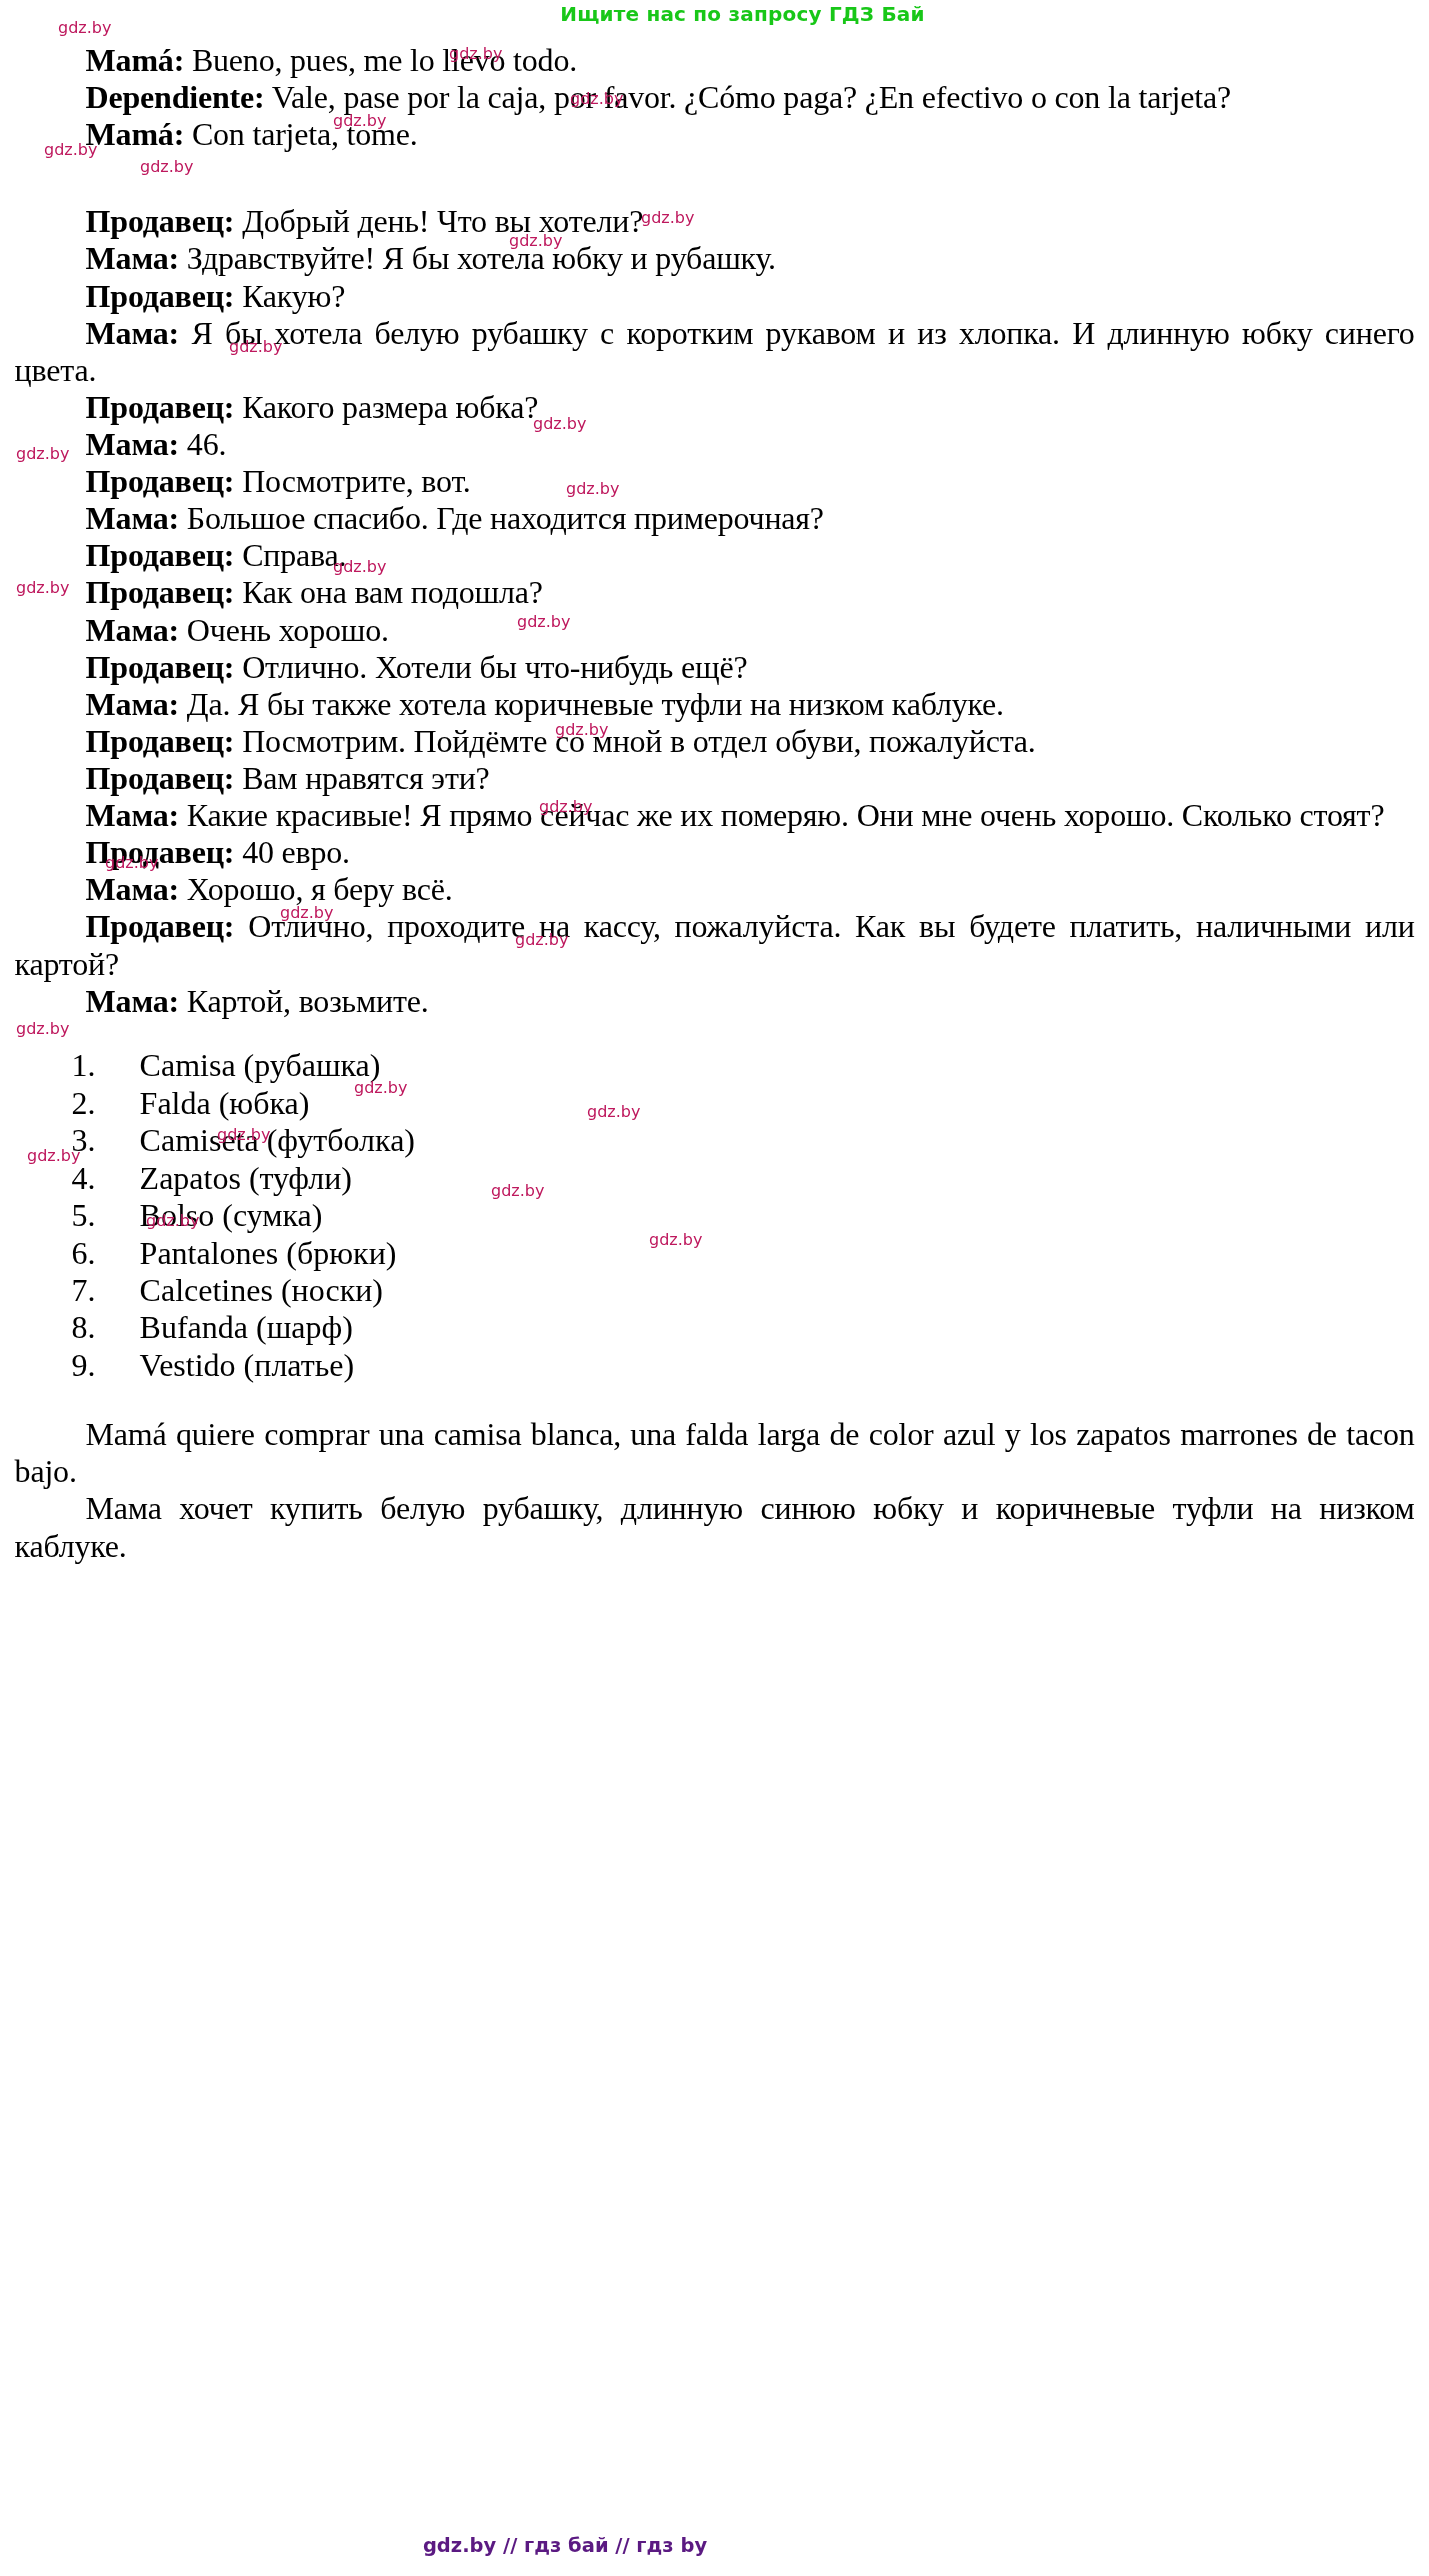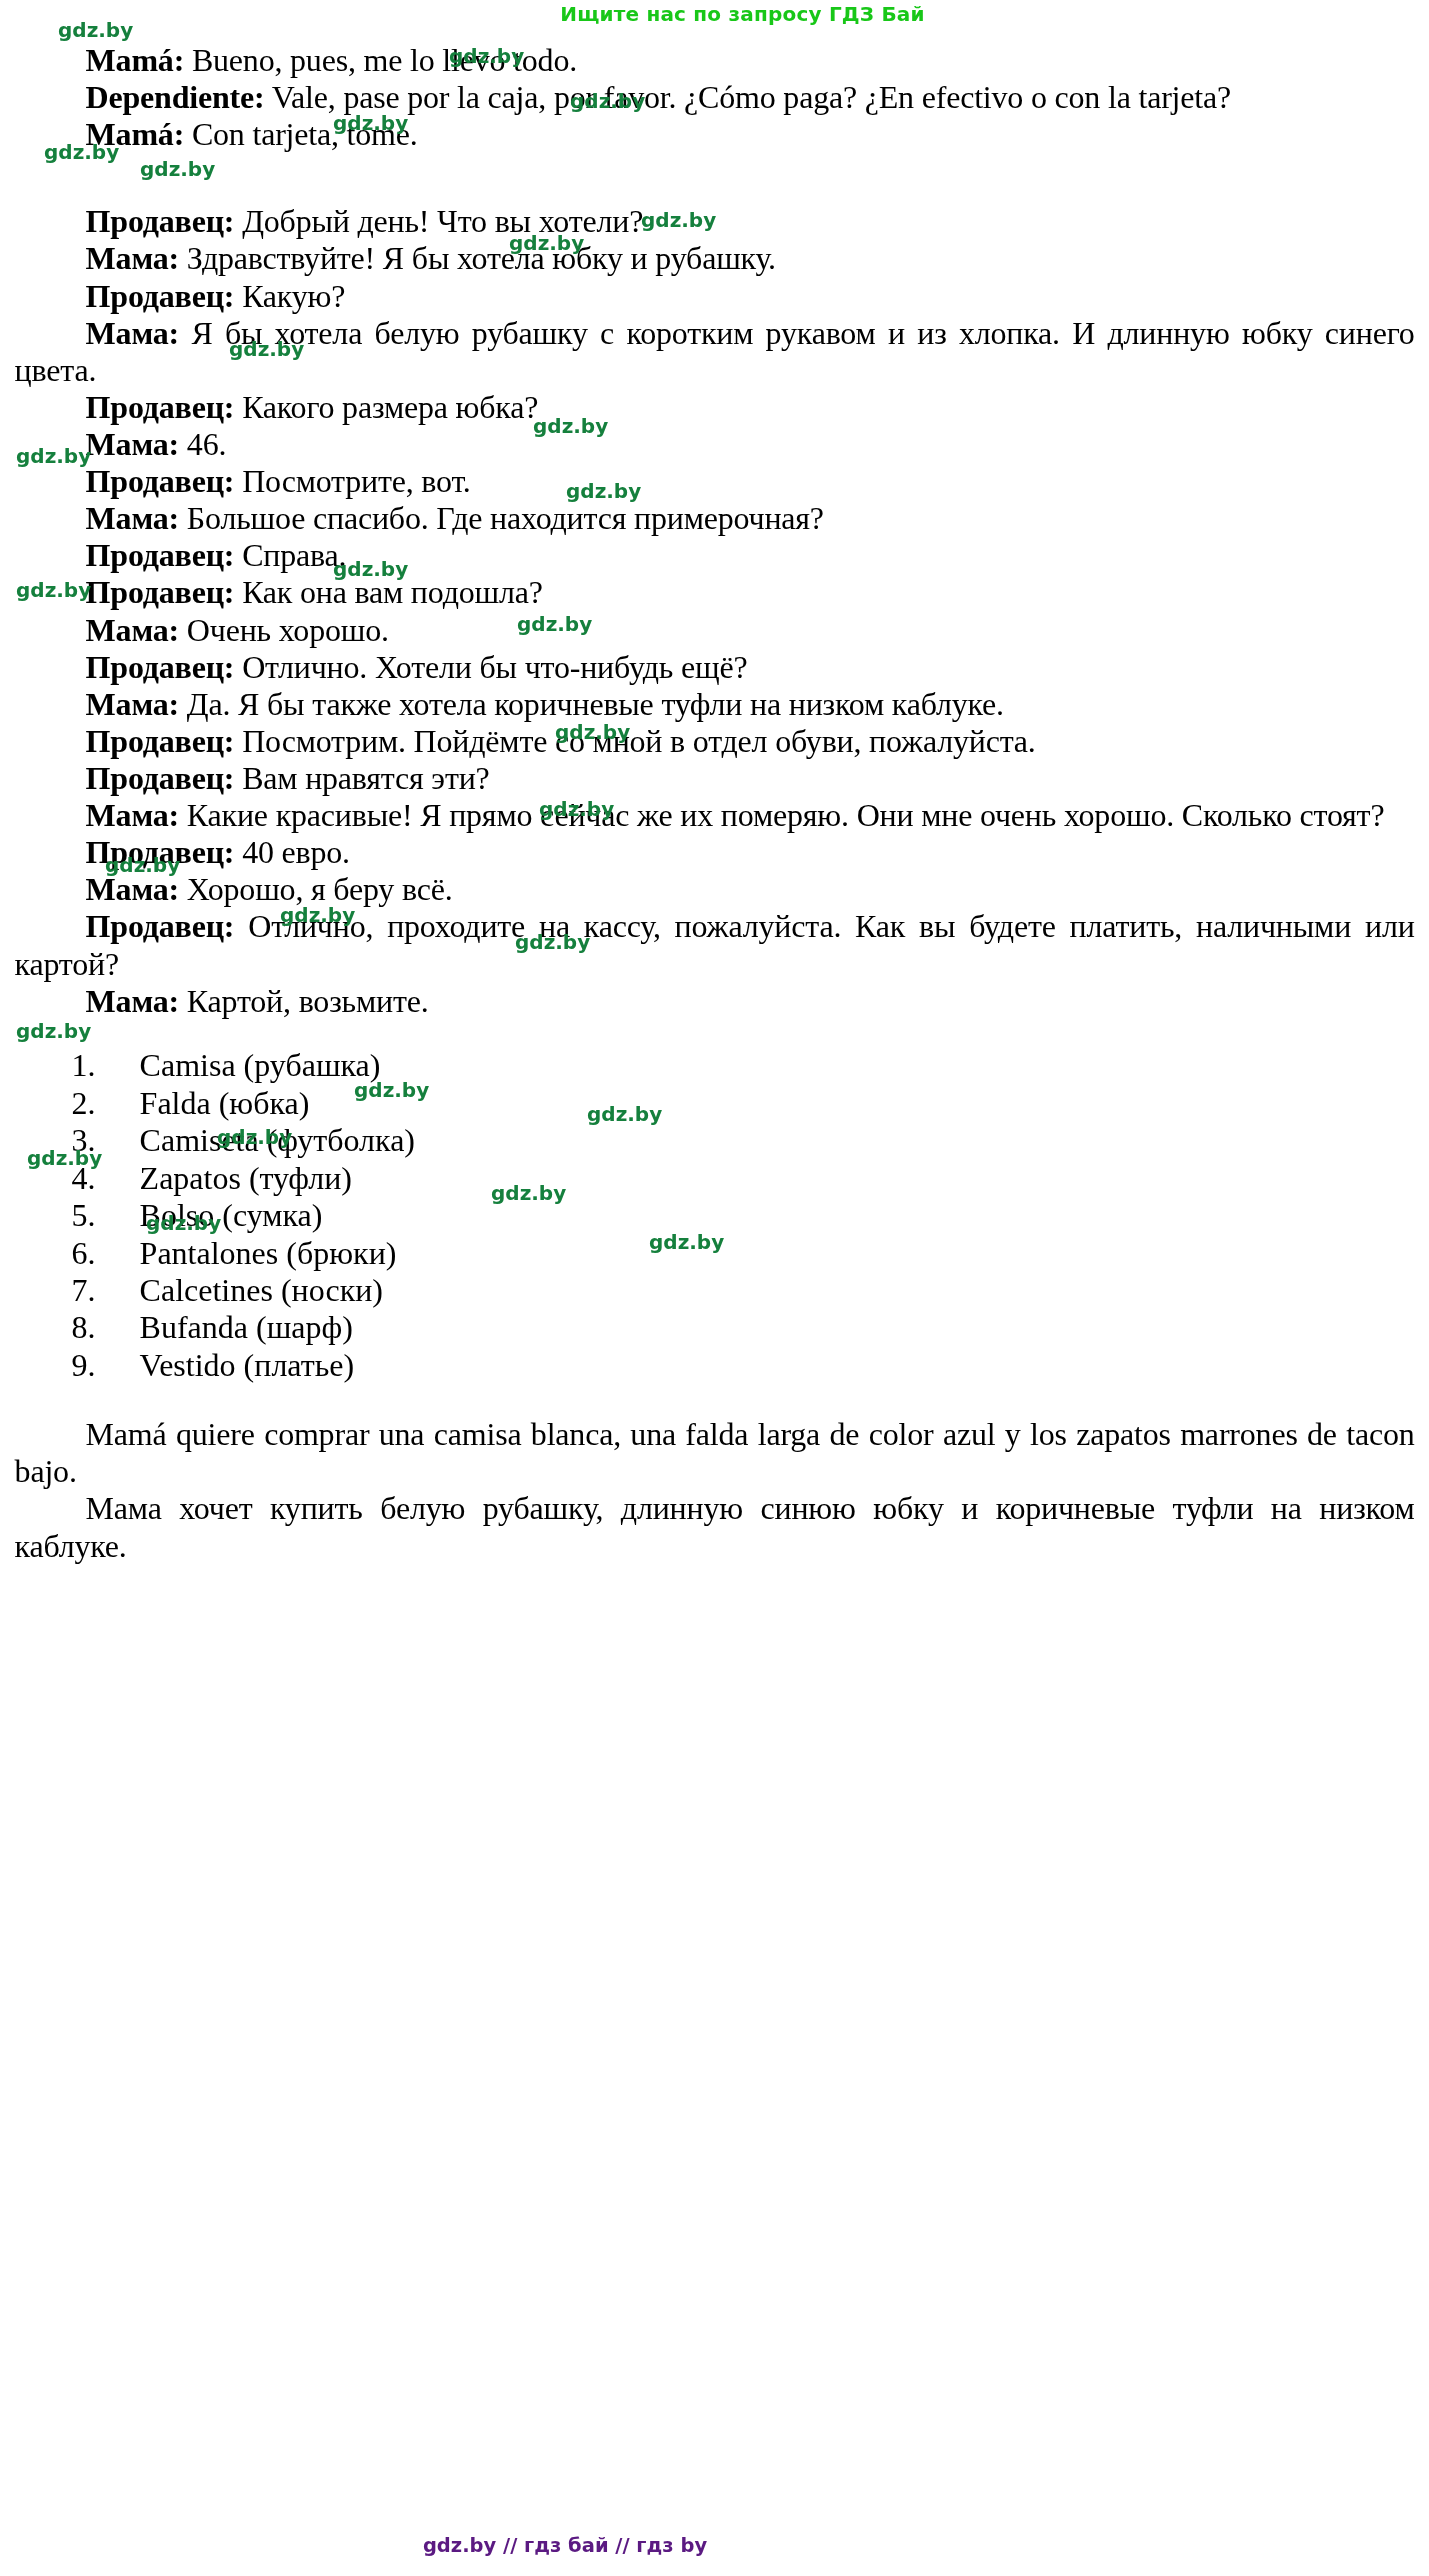--- a/index.html
+++ b/index.html
@@ -46,23 +46,23 @@
     font-size: 19.5px;
     font-weight: 700;
     color: #5b1a82;
     white-space: nowrap;
   }
 
   
   .wm {
     position: absolute;
     font-family: "DejaVu Sans", "Liberation Sans", sans-serif;
-    font-size: 20px;
-    font-weight: 700;
-    color: #15803d;
+    font-size: 16px;
+    font-weight: 400;
+    color: #be185d;
     white-space: nowrap;
     z-index: 5;
   }
 
   
   .content {
     position: absolute;
     top: 42px;
     left: 14.6px;
     width: 1400px;

